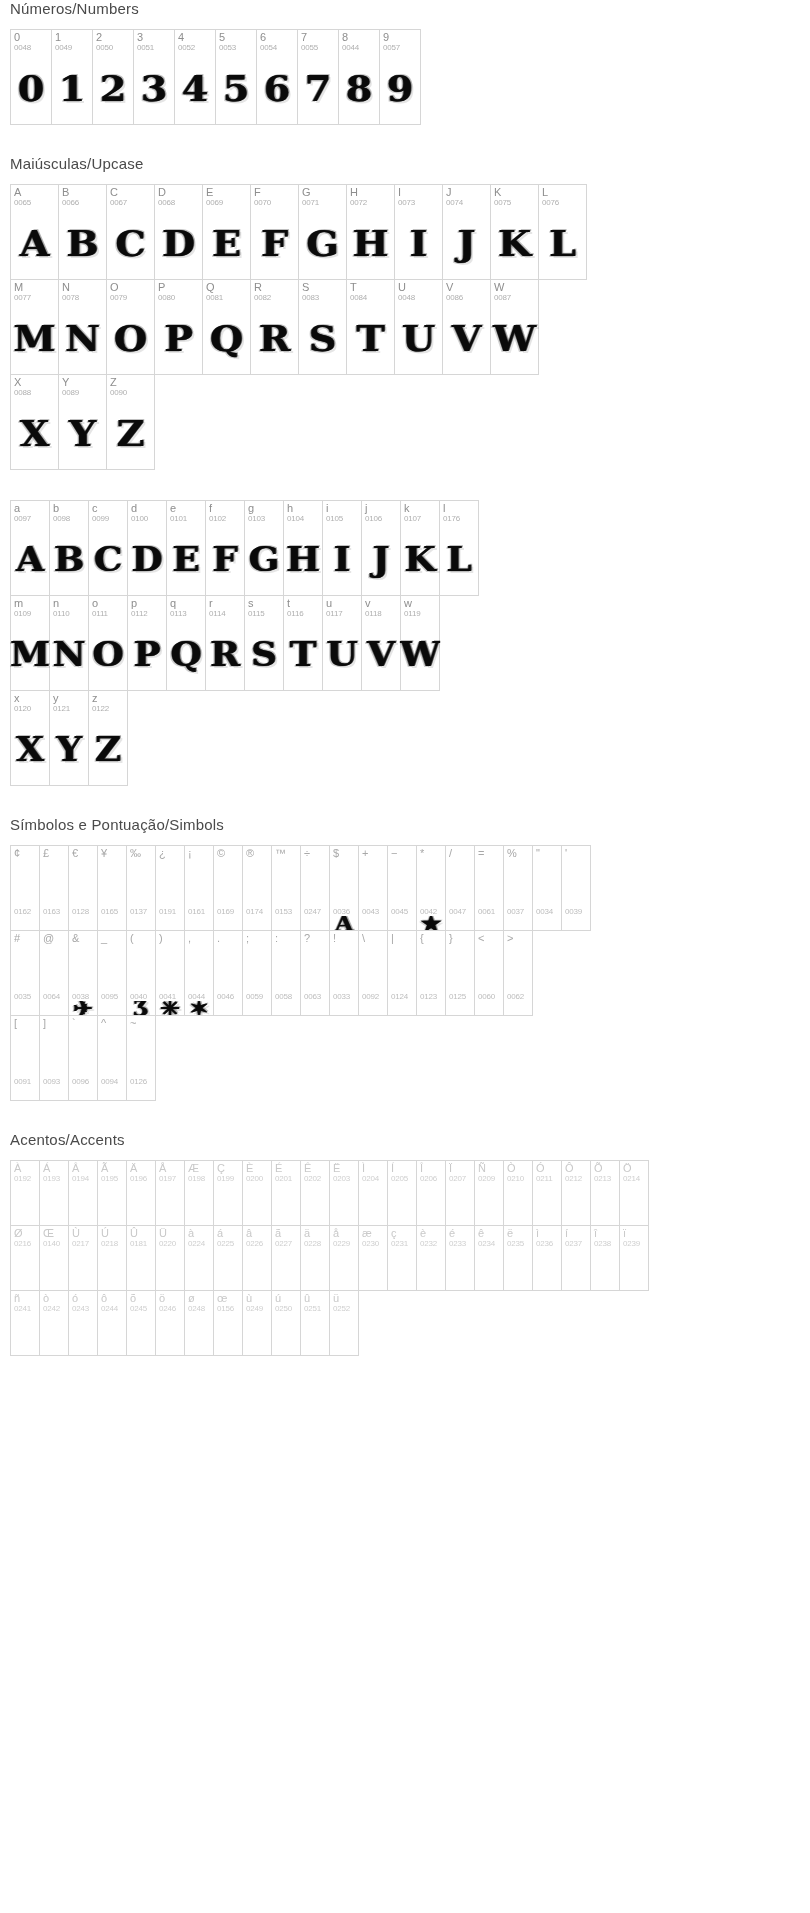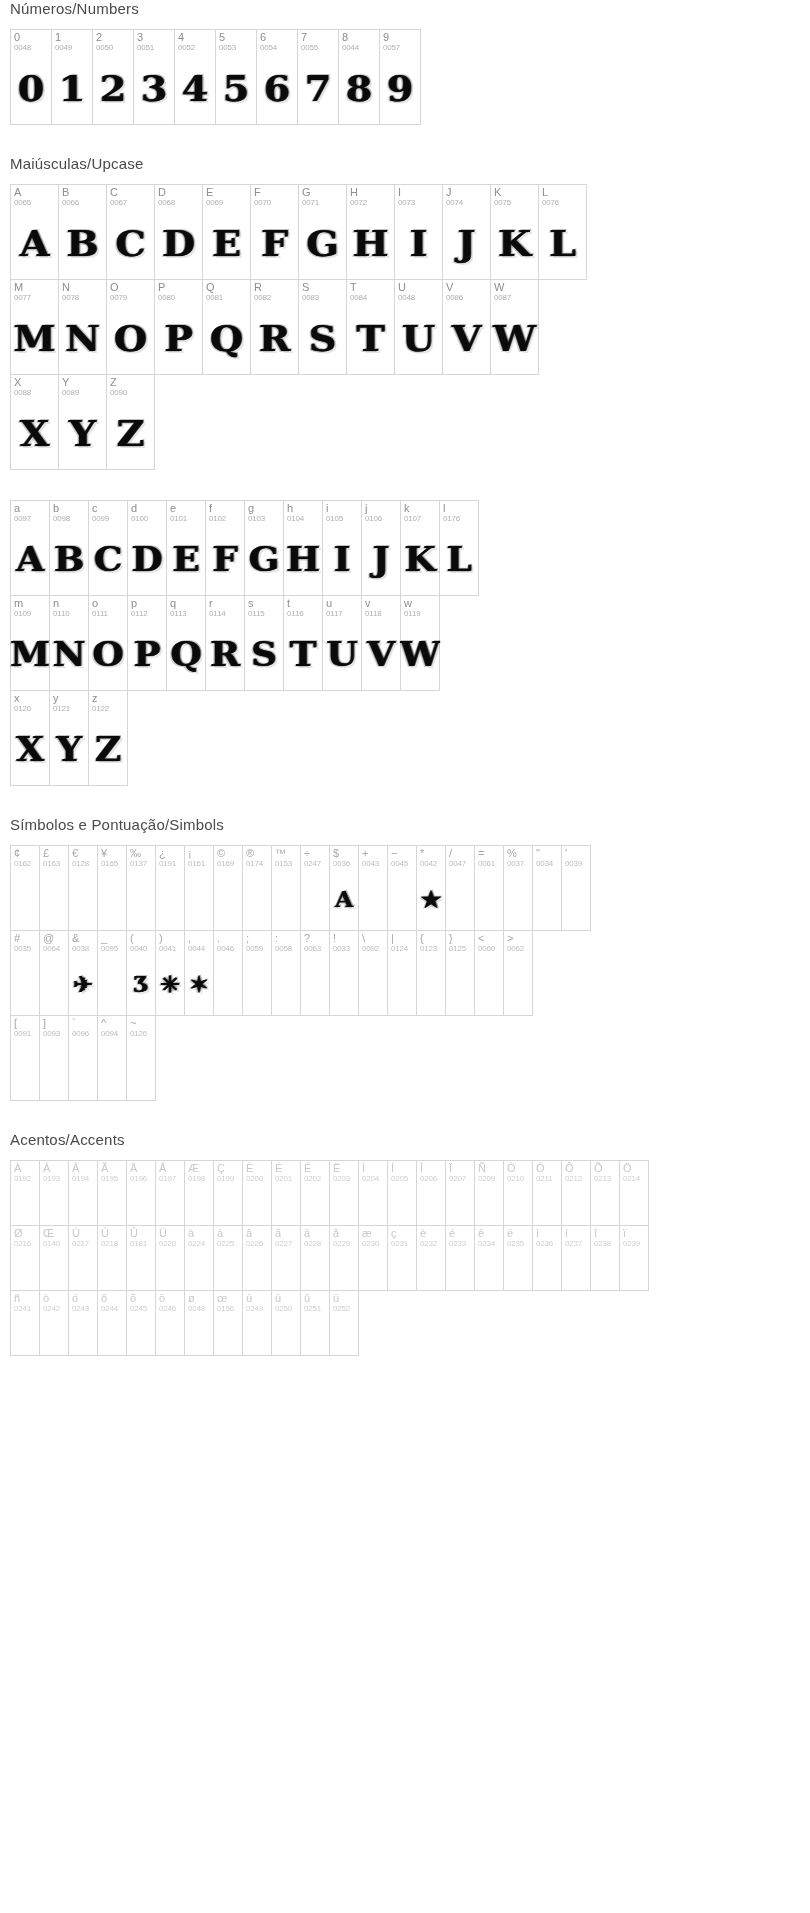--- a/index.html
+++ b/index.html
@@ -74,21 +74,21 @@
   .sz-up .cell .art{font-size:36px;}
   .sz-low .cell{width:39px;height:95px;}
   .sz-low .cell .art{font-size:34px;}
   .sz-sym .cell{width:29px;height:85px;}
   .sz-sym .cell .art{font-size:22px;}
   .sz-acc .cell{width:29px;height:65px;}
   .sz-acc .cell .art{font-size:18px;}
   .sz-acc .cell .ch{color:#c9c9c9;}
   .sz-acc .cell .code{color:#cfcfcf;}
   .sz-sym .cell .ch{color:#a8a8a8;}
-  .sz-sym .cell .code{color:#bdbdbd;}
+  .sz-sym .cell .code{color:#bdbdbd;margin-top:48px;}
 
   
   .grunge{
     text-shadow:
       0.6px 0 0 rgba(0,0,0,0.65),
       -0.6px 0.4px 0 rgba(0,0,0,0.5),
       1.4px -0.8px 0 rgba(0,0,0,0.25),
       -1.6px 1.2px 0 rgba(0,0,0,0.18),
       2.4px 1.6px 0 rgba(0,0,0,0.10);
     transform:scaleX(1.06);

